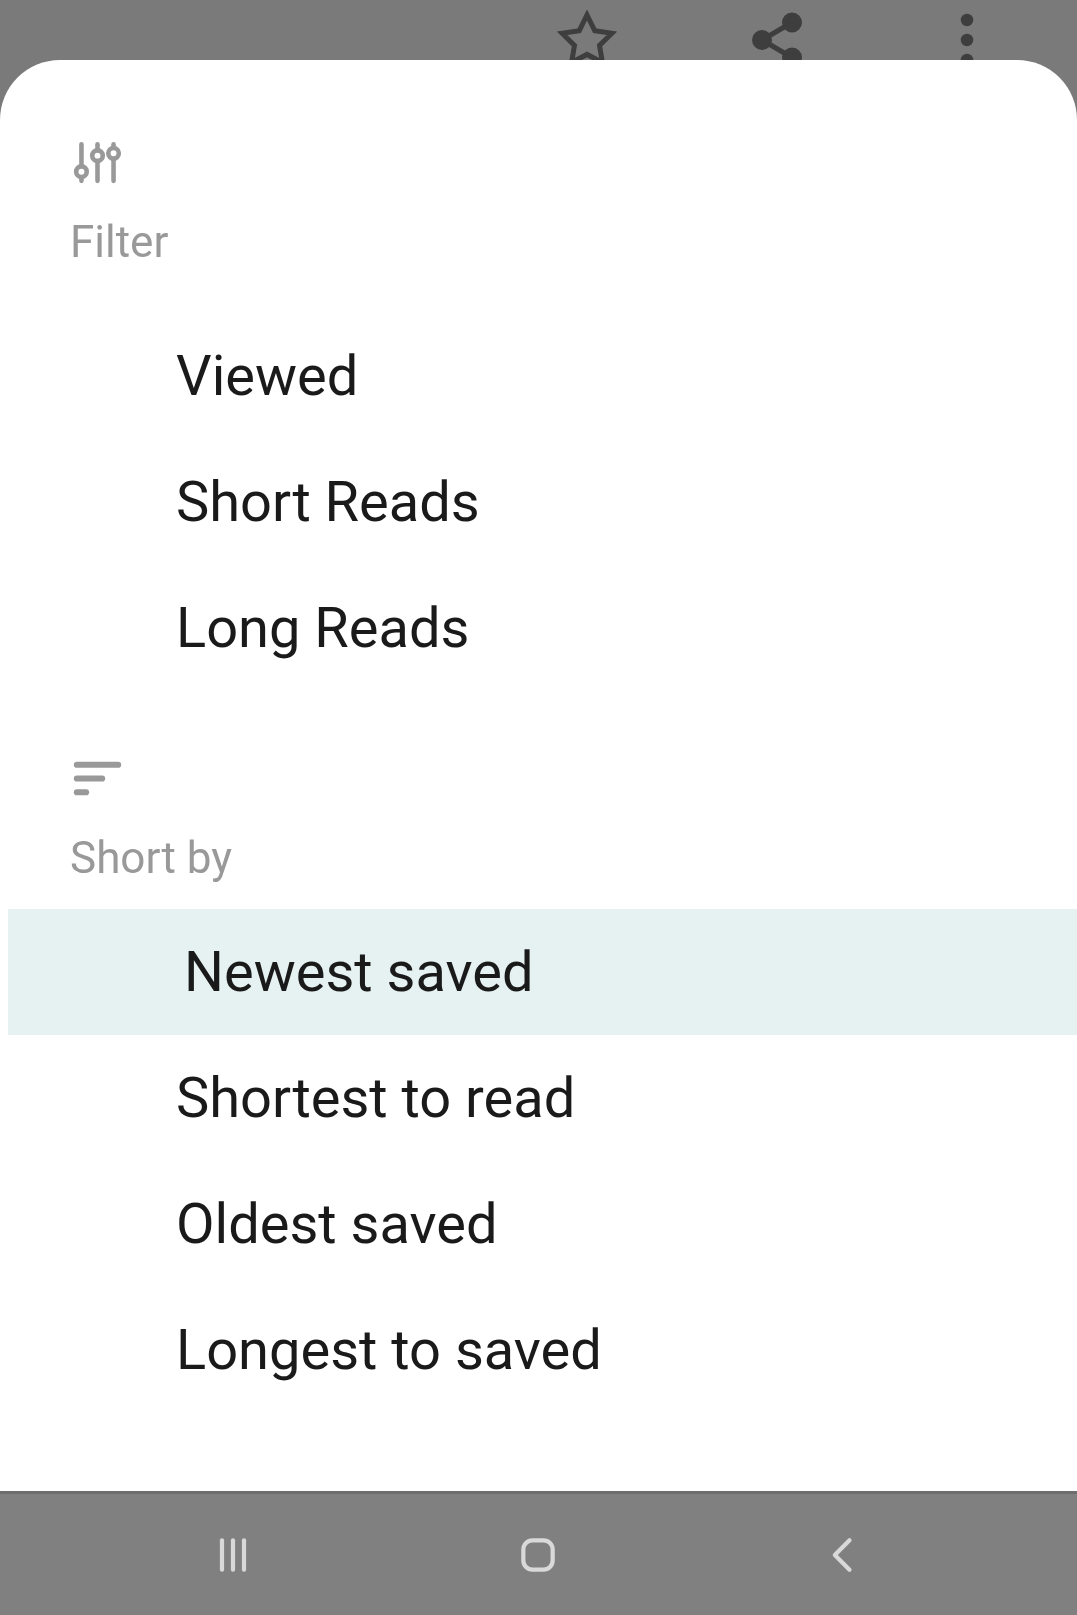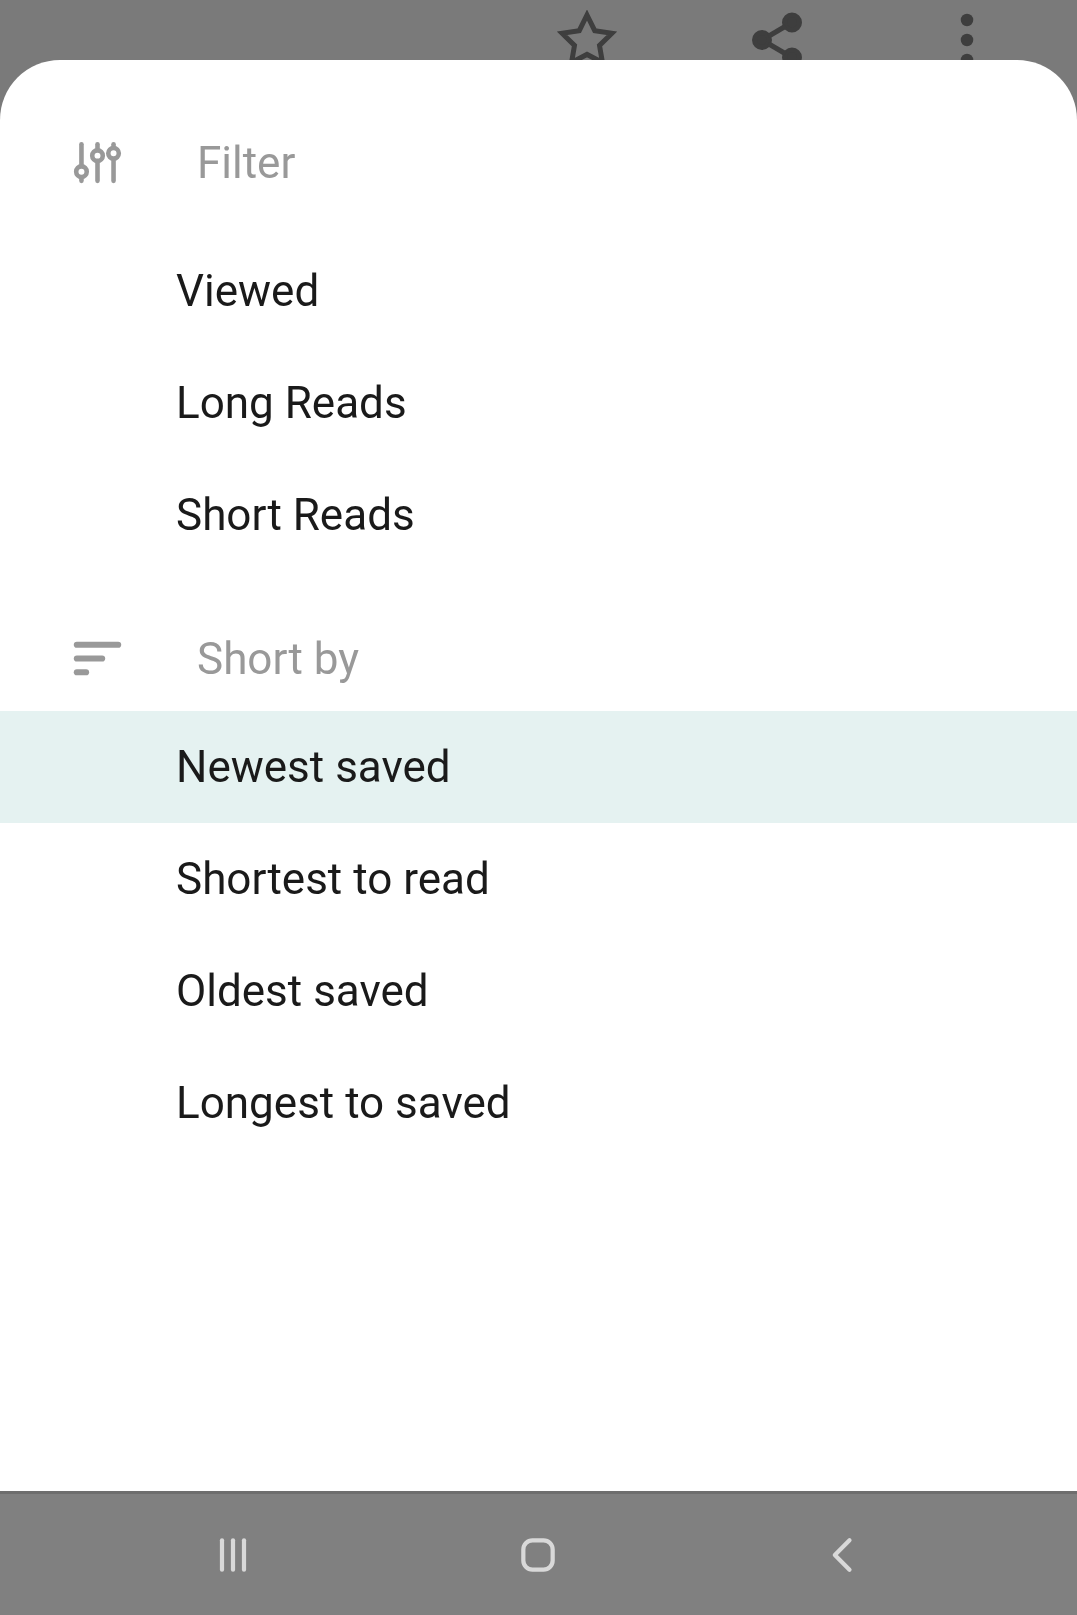--- a/index.html
+++ b/index.html
@@ -41,48 +41,49 @@
       right: 0;
       bottom: 0;
       background: #ffffff;
       border-top-left-radius: 60px;
       border-top-right-radius: 60px;
       padding-top: 60px;
     }
 
     .section-header {
       display: flex;
-      align-items: center;
       padding: 15px 0 15px 70px;
-      gap: 72px;
+      gap: 26px;
+      flex-direction: column;
     }
 
     .section-header-icon {
       width: 55px;
       height: 55px;
       display: flex;
       align-items: center;
       justify-content: center;
       flex-shrink: 0;
     }
 
     .section-header-label {
       font-size: 44px;
       color: #999999;
     }
 
     .option-item {
       padding: 30px 0 30px 176px;
-      font-size: 44px;
+      font-size: 56px;
       color: #1a1a1a;
       font-weight: 400;
     }
 
     .option-item.selected {
       background: #e5f2f1;
+      margin-left: 8px;
     }
 
     .filter-options {
       padding-top: 30px;
       padding-bottom: 35px;
     }
 
     .sort-section-header {
       padding-top: 25px;
       padding-bottom: 25px;
@@ -155,24 +156,24 @@
       </svg>
     </span>
     <span class="section-header-label">Filter</span>
   </div>
 
   <div class="filter-options">
     <div class="option-item">
       <span>Viewed</span>
     </div>
     <div class="option-item">
+      <span>Short Reads</span>
+    </div>
+    <div class="option-item">
       <span>Long Reads</span>
-    </div>
-    <div class="option-item">
-      <span>Short Reads</span>
     </div>
   </div>
 
   <div class="section-header sort-section-header">
     <span class="section-header-icon">
       <svg width="55" height="55" viewBox="0 0 24 24" fill="none" stroke="#999999" stroke-width="2.7" stroke-linecap="round">
         <line x1="3" y1="6" x2="21" y2="6"></line>
         <line x1="3" y1="12" x2="14" y2="12"></line>
         <line x1="3" y1="18" x2="7" y2="18"></line>
       </svg>

